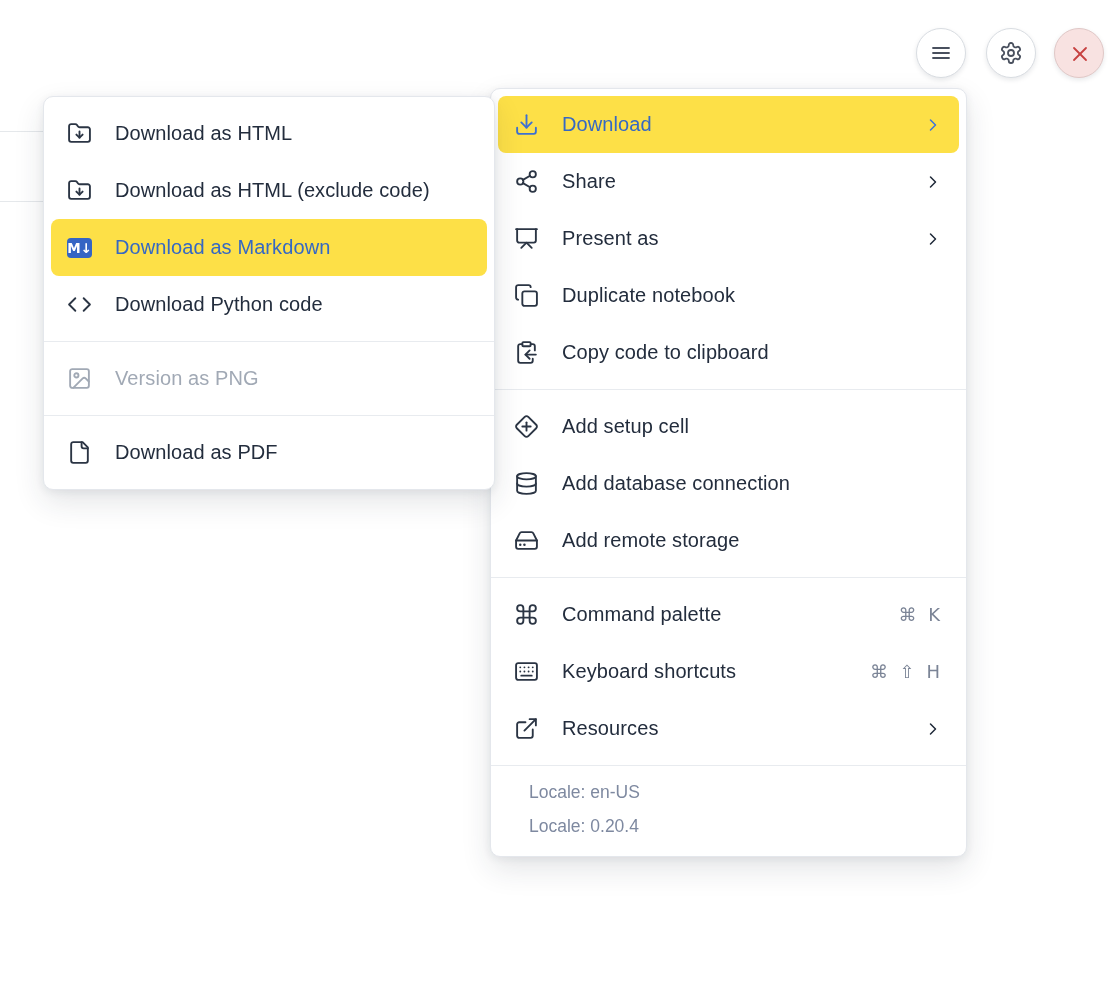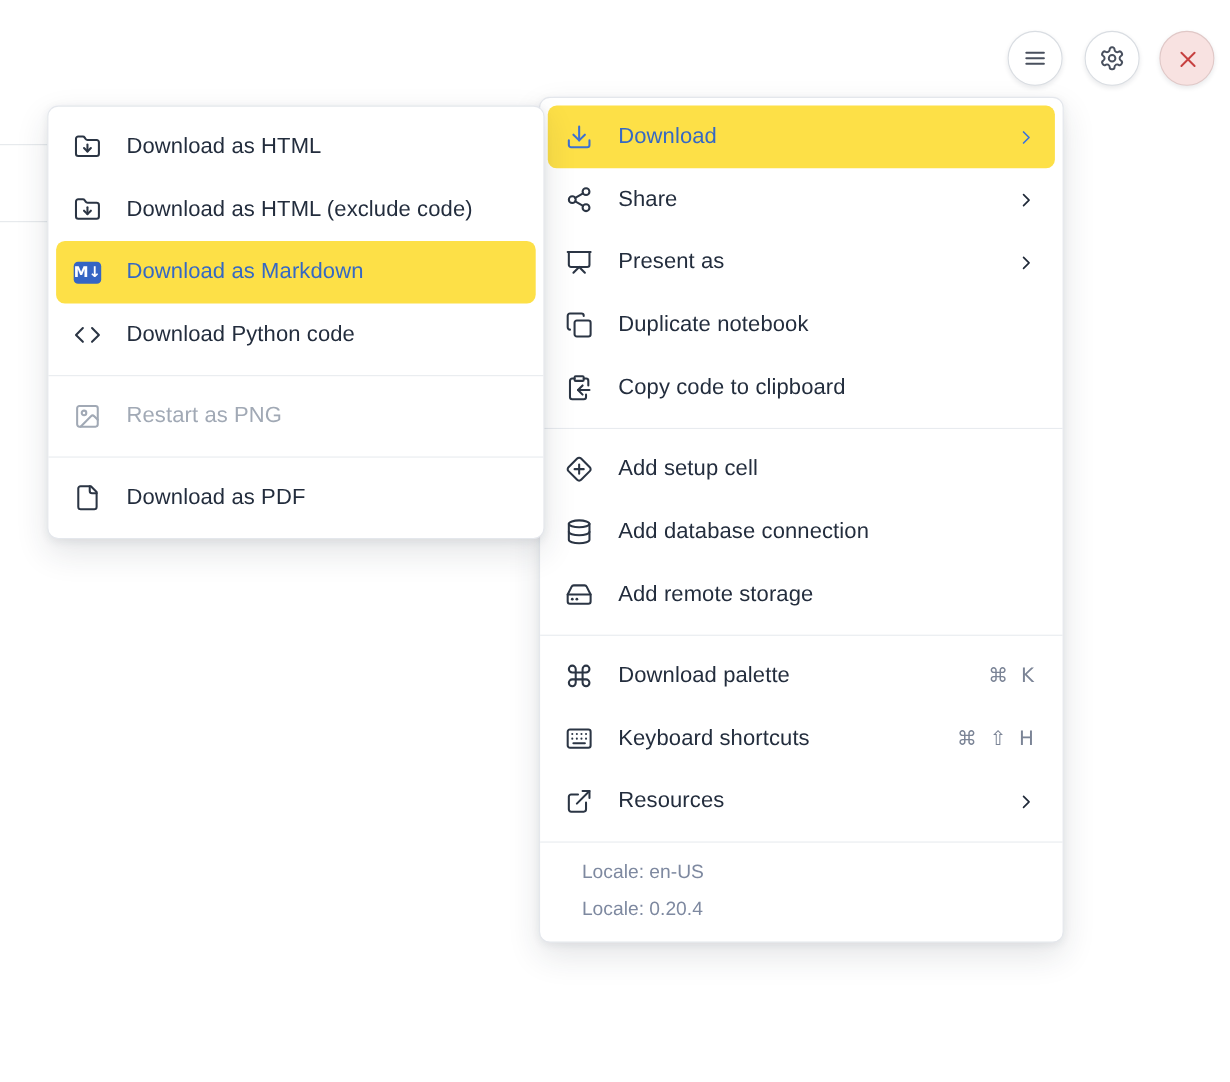--- a/index.html
+++ b/index.html
@@ -203,21 +203,21 @@
 
 
     <div class="sep"></div>
 
     <div class="row">
       <span class="ic">
         <svg viewBox="0 0 24 24">
             <path d="M15 6v12a3 3 0 1 0 3-3H6a3 3 0 1 0 3 3V6a3 3 0 1 0-3 3h12a3 3 0 1 0-3-3"></path>
           </svg>
       </span>
-      <span class="lbl">Download palette</span>
+      <span class="lbl">Command palette</span>
       <span class="tail">
           <span class="shortcut">⌘ K</span>
         </span>
     </div>
 
     <div class="row">
       <span class="ic">
         <svg viewBox="0 0 24 24">
             <rect width="20" height="16" x="2" y="4" rx="2"></rect>
             <path d="M6 8h.01"></path>
@@ -307,21 +307,21 @@
     <div class="sep"></div>
 
     <div class="row disabled">
       <span class="ic">
         <svg viewBox="0 0 24 24">
             <rect width="18" height="18" x="3" y="3" rx="2"></rect>
             <circle cx="9" cy="9" r="2"></circle>
             <path d="m21 15-3.086-3.086a2 2 0 0 0-2.828 0L6 21"></path>
           </svg>
       </span>
-      <span class="lbl">Restart as PNG</span>
+      <span class="lbl">Version as PNG</span>
     </div>
 
     <div class="sep"></div>
 
     <div class="row">
       <span class="ic">
         <svg viewBox="0 0 24 24">
             <path d="M15 2H6a2 2 0 0 0-2 2v16a2 2 0 0 0 2 2h12a2 2 0 0 0 2-2V7Z"></path>
             <path d="M14 2v4a2 2 0 0 0 2 2h4"></path>
           </svg>

